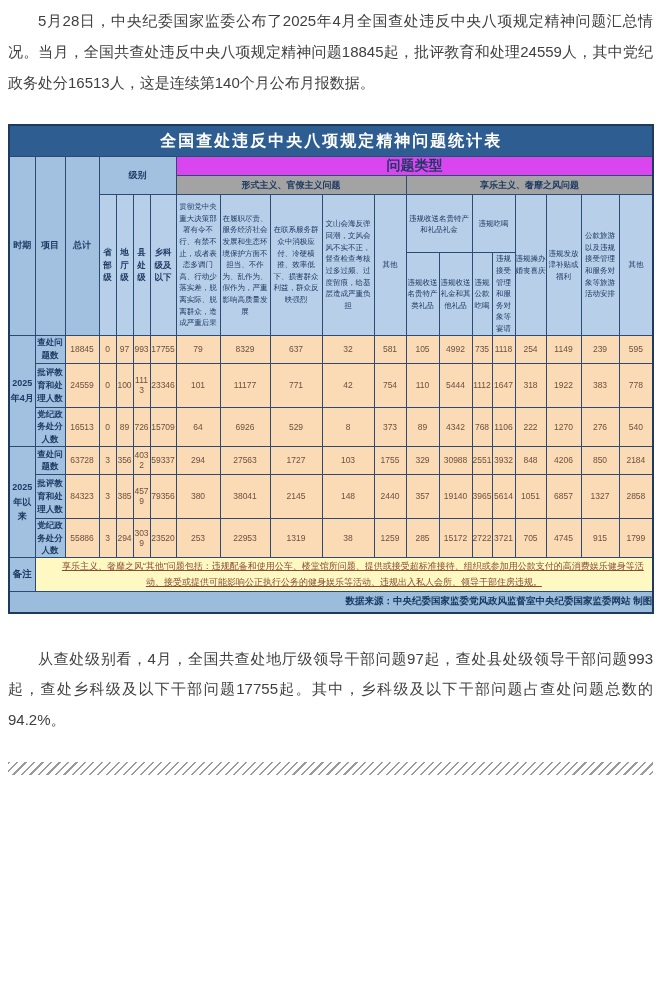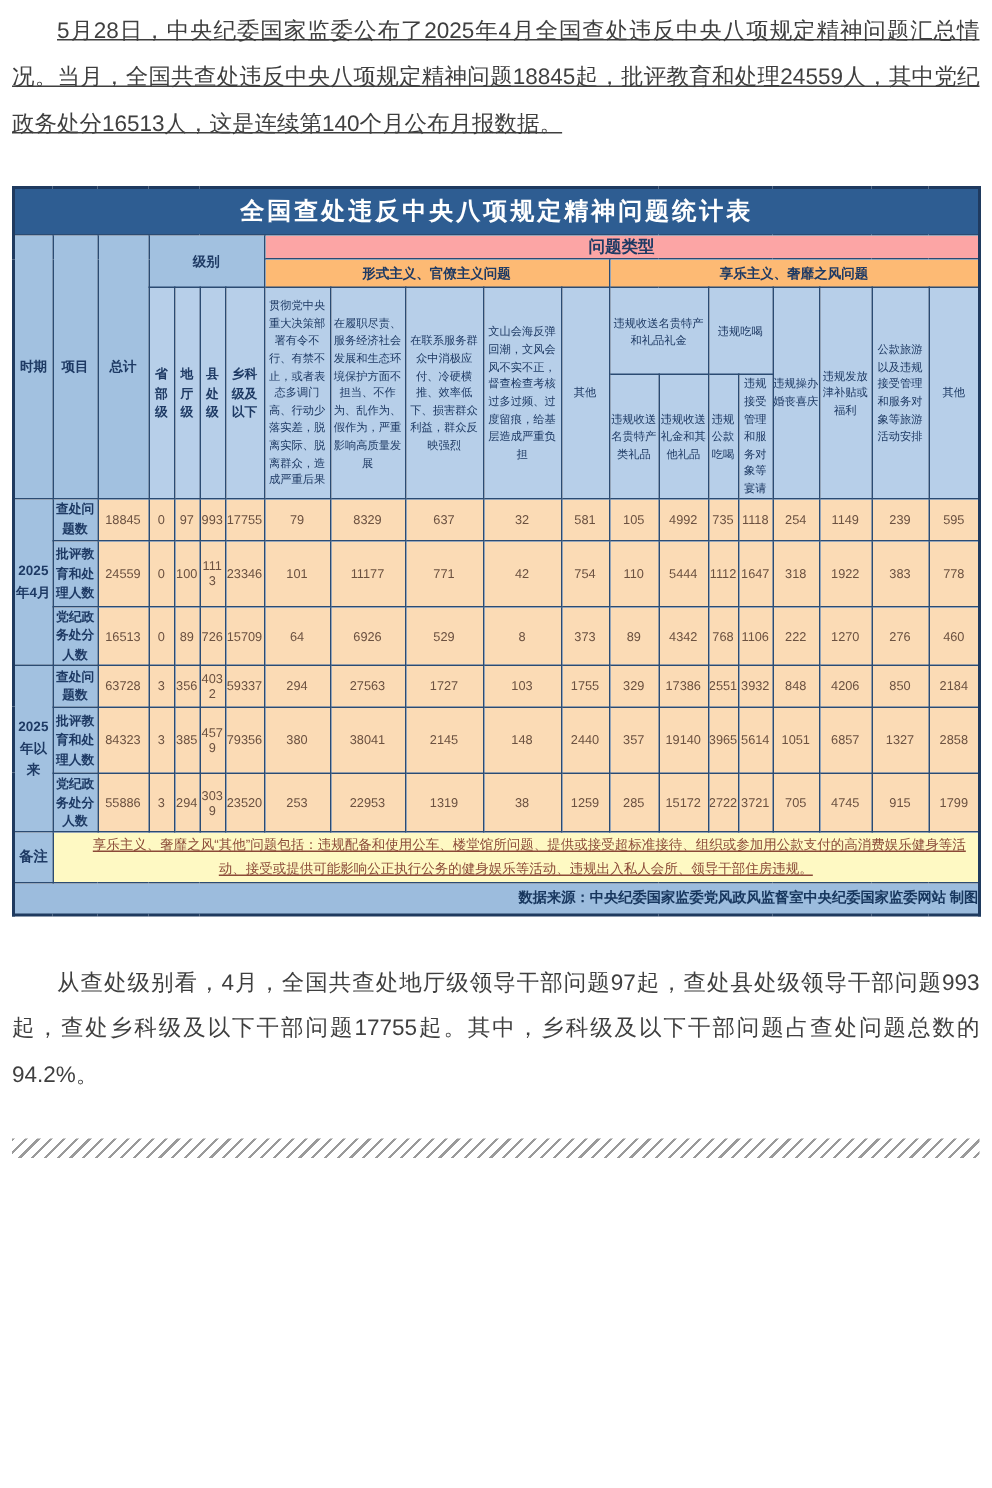--- a/index.html
+++ b/index.html
@@ -14,21 +14,21 @@
     padding:6px 8px 10px 8px;
   }
   .para{
     font-size:15px;
     line-height:2.05;
     text-align:justify;
     text-indent:2em;
     color:#3f3f3f;
     margin:0 0 26px 0;
   }
-  .intro{text-decoration:underline;}
+  .intro{}
 
   table.stats{
     width:645px;
     table-layout:fixed;
     border-collapse:collapse;
     border:2px solid #1f3a5f;
     margin:0 auto 30px auto;
     padding-left:20px;
   }
   table.stats td{
@@ -41,22 +41,22 @@
   }
   .t-title{
     background:#2e5d92;
     color:#ffffff;
     font-weight:bold;
     font-size:16px;
     letter-spacing:2px;
     height:30px;
   }
   .h-left{background:#a2c1e0;color:#1e3a64;font-weight:bold;font-size:9px;}
-  .h-top{background:#fca5a5;color:#1e3a64;font-weight:bold;font-size:11px;height:15px;}
-  .h-band{background:#fdba74;color:#1e3a64;font-weight:bold;font-size:9px;height:18px;}
+  .h-top{background:#d946ef;color:#1e3a64;font-weight:bold;font-size:14px;height:15px;}
+  .h-band{background:#a3a3a3;color:#1e3a64;font-weight:bold;font-size:9px;height:18px;}
   .h-lvl{background:#b7cfe9;color:#1e3a64;font-weight:bold;font-size:8.5px;line-height:1.5;margin-top:16px;}
   .h-det{background:#b7cfe9;color:#1e3a64;font-size:7.5px;line-height:1.55;padding:1px;}
   .h-grp{background:#b7cfe9;color:#1e3a64;font-size:7.5px;line-height:1.5;padding:1px;}
   .row-label{background:#a2c1e0;color:#1e3a64;font-weight:bold;font-size:8.5px;line-height:1.5;}
   .period{background:#a2c1e0;color:#1e3a64;font-weight:bold;font-size:9px;line-height:1.6;}
   .num{background:#fbdbb5;color:#6b5140;font-size:8.5px;}
   tr.r-short{height:28px;}
   tr.r-tall{height:44px;}
   tr.r-mid{height:37px;}
   tr.hr3{height:58px;}
@@ -205,38 +205,38 @@
       <td class="num">529</td>
       <td class="num">8</td>
       <td class="num">373</td>
       <td class="num">89</td>
       <td class="num">4342</td>
       <td class="num">768</td>
       <td class="num">1106</td>
       <td class="num">222</td>
       <td class="num">1270</td>
       <td class="num">276</td>
-      <td class="num">460</td>
+      <td class="num">540</td>
     </tr>
 
     <tr class="r-short">
       <td class="period" rowspan="3">2025年以来</td>
       <td class="row-label">查处问题数</td>
       <td class="num">63728</td>
       <td class="num">3</td>
       <td class="num">356</td>
       <td class="num">4032</td>
       <td class="num">59337</td>
       <td class="num">294</td>
       <td class="num">27563</td>
       <td class="num">1727</td>
       <td class="num">103</td>
       <td class="num">1755</td>
       <td class="num">329</td>
-      <td class="num">17386</td>
+      <td class="num">30988</td>
       <td class="num">2551</td>
       <td class="num">3932</td>
       <td class="num">848</td>
       <td class="num">4206</td>
       <td class="num">850</td>
       <td class="num">2184</td>
     </tr>
     <tr class="r-tall">
       <td class="row-label">批评教育和处理人数</td>
       <td class="num">84323</td>

